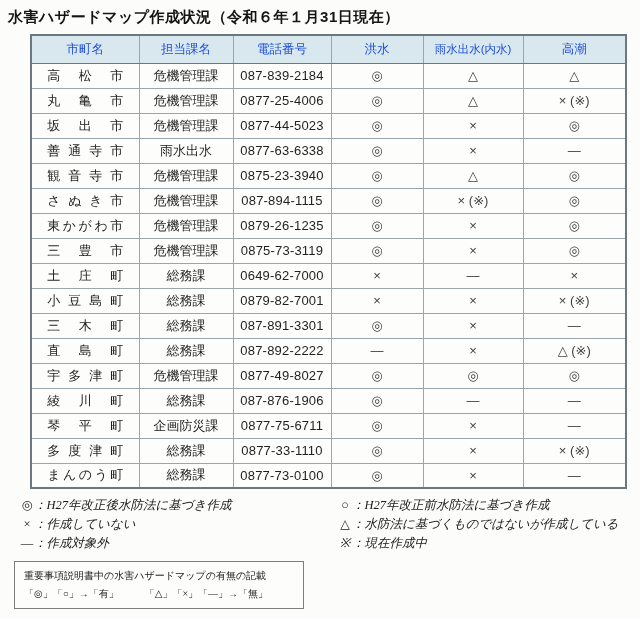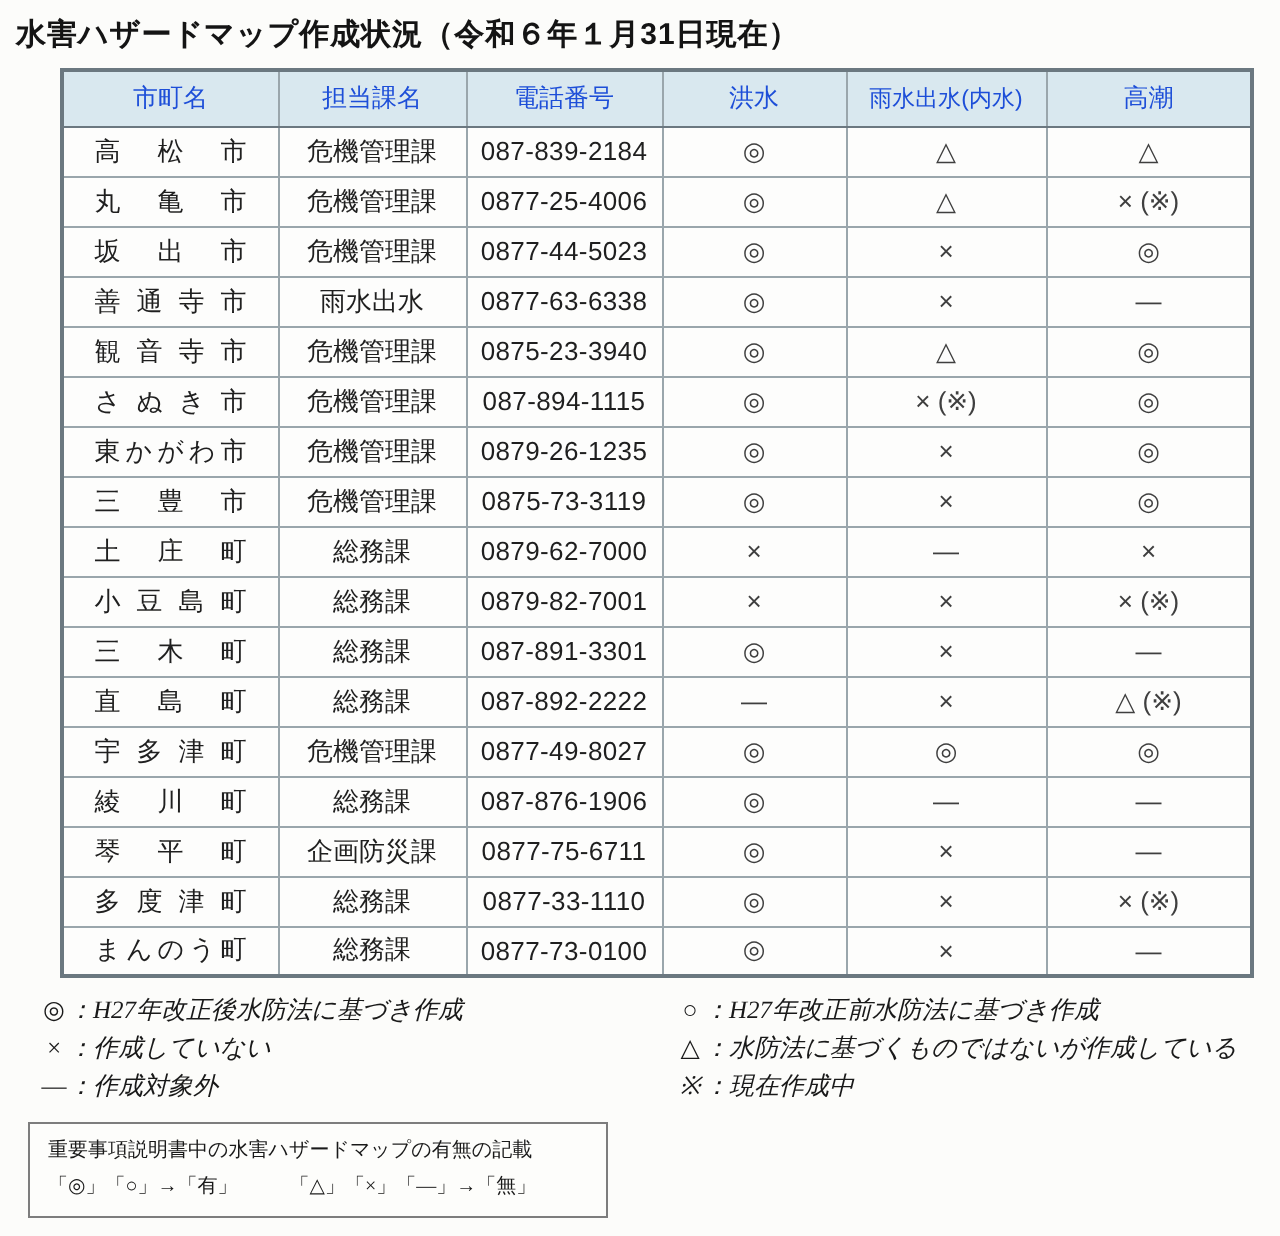--- a/index.html
+++ b/index.html
@@ -188,21 +188,21 @@
     <td class="c-dept">危機管理課</td>
     <td class="c-phone">0875-73-3119</td>
     <td class="c-sym">◎</td>
     <td class="c-sym">×</td>
     <td class="c-sym">◎</td>
   </tr>
 
   <tr>
     <td class="c-name"><span class="jname">土庄町</span></td>
     <td class="c-dept">総務課</td>
-    <td class="c-phone">0879-62-7000</td>
+    <td class="c-phone">0649-62-7000</td>
     <td class="c-sym">×</td>
     <td class="c-sym">―</td>
     <td class="c-sym">×</td>
   </tr>
 
   <tr>
     <td class="c-name"><span class="jname">小豆島町</span></td>
     <td class="c-dept">総務課</td>
     <td class="c-phone">0879-82-7001</td>
     <td class="c-sym">×</td>

